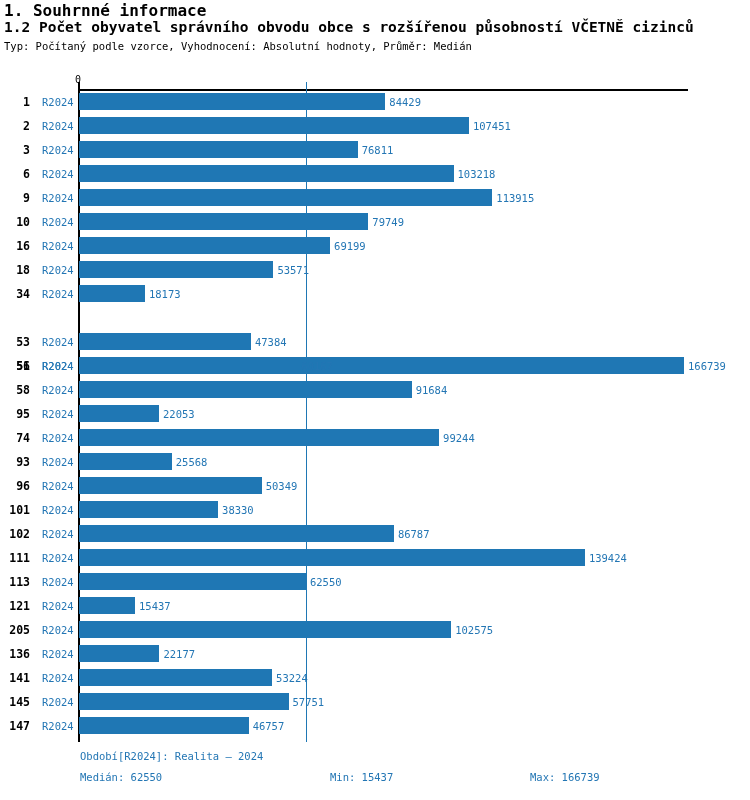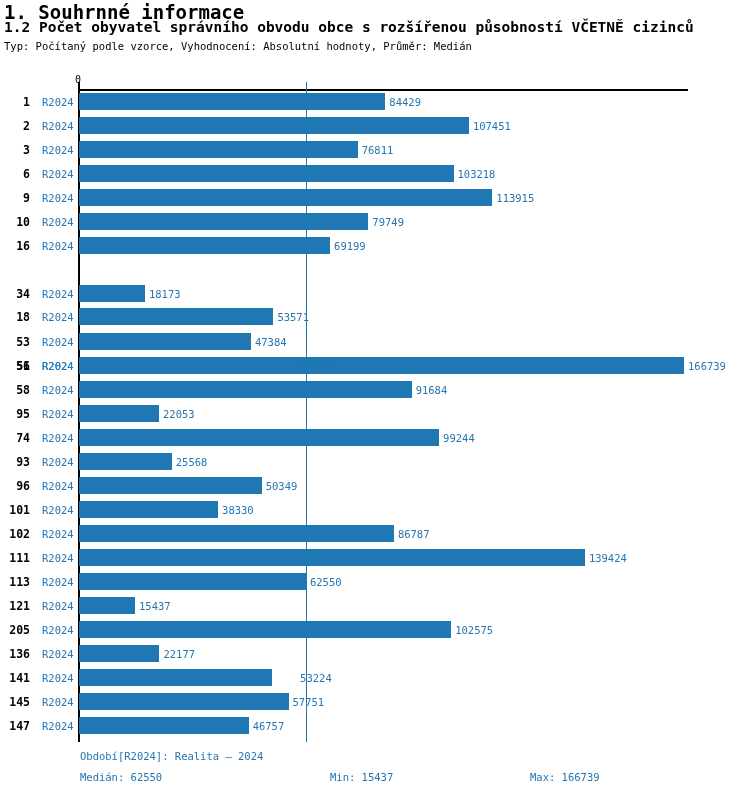--- a/index.html
+++ b/index.html
@@ -20,21 +20,21 @@
   #header {
     position: absolute;
     left: 0;
     top: 0;
     width: 750px;
   }
   #section-title {
     position: absolute;
     left: 4px;
     top: 1px;
-    font-size: 19px;
+    font-size: 16px;
     font-weight: bold;
     letter-spacing: 0px;
     white-space: nowrap;
   }
   #chart-title {
     position: absolute;
     left: 4px;
     top: 19px;
     font-size: 14.5px;
     font-weight: bold;
@@ -218,21 +218,21 @@
         <div class="row-period">R2024</div>
         <div class="bar" style="width: 289.363px; background: rgb(31, 119, 180);"></div>
         <div class="bar-value" style="left: 372.363px;">79749</div>
       </div>
       <div class="row" style="top: 235px; padding-left: 48px;">
         <div class="row-index">16</div>
         <div class="row-period">R2024</div>
         <div class="bar" style="width: 251.083px; background: rgb(31, 119, 180);"></div>
         <div class="bar-value" style="left: 334.083px;">69199</div>
       </div>
-      <div class="row" style="top: 259px; margin-top: 47px;">
+      <div class="row" style="top: 259px;">
         <div class="row-index">18</div>
         <div class="row-period">R2024</div>
         <div class="bar" style="width: 194.378px; background: rgb(31, 119, 180);"></div>
         <div class="bar-value" style="left: 277.378px;">53571</div>
       </div>
       <div class="row" style="top: 283px;">
         <div class="row-index">34</div>
         <div class="row-period">R2024</div>
         <div class="bar" style="width: 65.9394px; background: rgb(31, 119, 180);"></div>
         <div class="bar-value" style="left: 148.939px;">18173</div>
@@ -324,21 +324,21 @@
       <div class="row" style="top: 643px;">
         <div class="row-index">136</div>
         <div class="row-period">R2024</div>
         <div class="bar" style="width: 80.4676px; background: rgb(31, 119, 180);"></div>
         <div class="bar-value" style="left: 163.468px;">22177</div>
       </div>
       <div class="row" style="top: 667px;">
         <div class="row-index">141</div>
         <div class="row-period">R2024</div>
         <div class="bar" style="width: 193.119px; background: rgb(31, 119, 180);"></div>
-        <div class="bar-value" style="left: 276.119px; margin-left: 24px;">53224</div>
+        <div class="bar-value" style="left: 276.119px;">53224</div>
       </div>
       <div class="row" style="top: 691px;">
         <div class="row-index">145</div>
         <div class="row-period">R2024</div>
         <div class="bar" style="width: 209.545px; background: rgb(31, 119, 180);"></div>
         <div class="bar-value" style="left: 292.545px;">57751</div>
       </div>
       <div class="row" style="top: 715px;">
         <div class="row-index">147</div>
         <div class="row-period">R2024</div>

